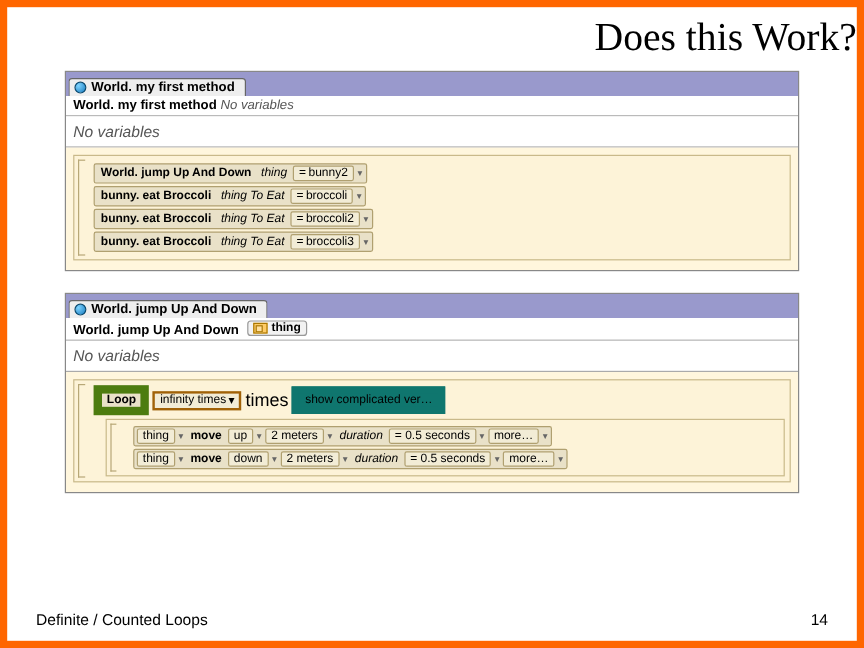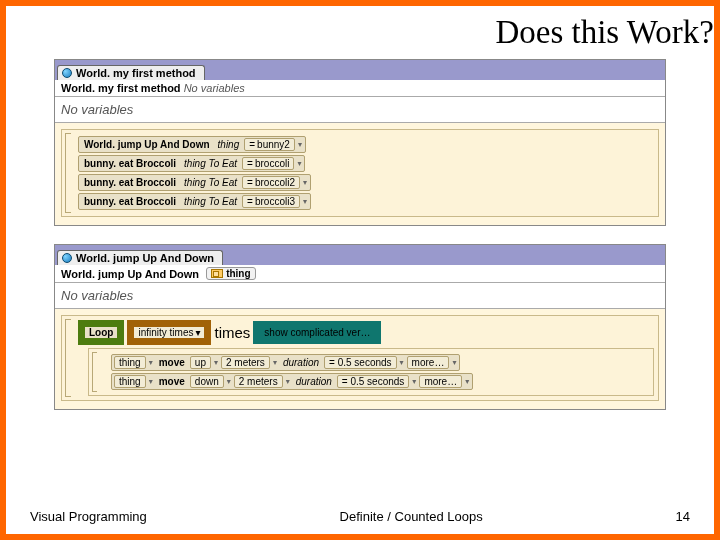--- a/index.html
+++ b/index.html
@@ -156,21 +156,21 @@
     margin-left: 12px;
   }
   .loop-kw {
     background: #e9e1c8;
     border: 7px solid #4d7c0f;
     padding: 0 4px;
     font-weight: bold;
   }
   .dd {
     background: #f2ecd6;
-    border: 7px solid #a16207;
+    border: 2px solid #a16207;
     padding: 0 4px;
     font-size: 10px;
     display: inline-flex;
     align-items: center;
     gap: 2px;
   }
   .plain { font-size: 15px; }
   .btn {
     background: #0f766e;
     border: 6px solid #0f766e;
@@ -335,17 +335,16 @@
               </span>
             </div>
           </div>
         </div>
       </div>
     </div>
 
   </div>
 
   <div class="footer">
-    <span>Visual Programming</span>
     <span>Definite / Counted Loops</span>
     <span>14</span>
   </div>
 </div>
 
 </body></html>

